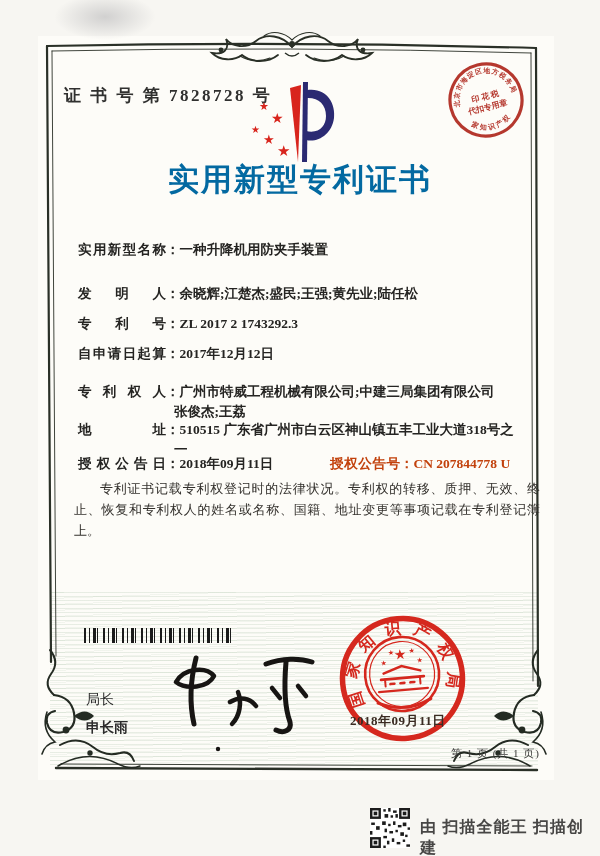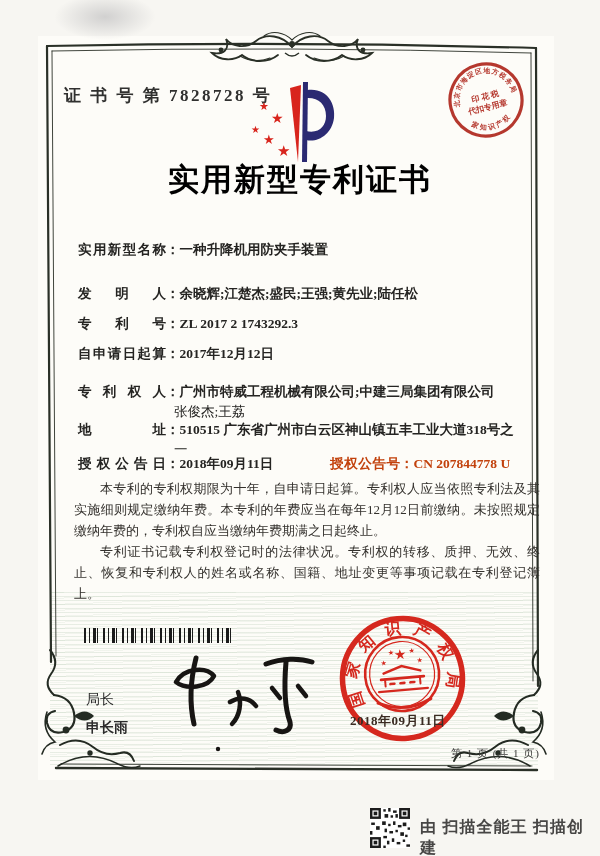--- a/index.html
+++ b/index.html
@@ -15,26 +15,26 @@
   .smudge{left:50px;top:0;width:110px;height:42px;
     background:radial-gradient(ellipse at 50% 40%,rgba(110,110,118,.28),rgba(110,110,118,0) 65%);}
   .guilloche{left:50px;top:592px;width:488px;height:174px;
     background:
       repeating-linear-gradient(180deg,rgba(125,162,125,.17) 0 1px,transparent 1px 4px),
       repeating-linear-gradient(178deg,rgba(140,175,140,.10) 0 1px,transparent 1px 6px);
   }
   
   .certno{left:64px;top:84px;font-size:17px;font-weight:bold;letter-spacing:2.5px;color:#30302f;}
   .title{left:140px;top:159px;width:320px;text-align:center;font-size:31px;font-weight:bold;
-    letter-spacing:2px;color:#000000;}
+    letter-spacing:2px;color:#0369a1;}
   
   .row{left:78px;font-size:13.5px;font-weight:600;white-space:nowrap;color:#252422;}
   .lab{display:inline-block;width:88px;text-align:justify;text-align-last:justify;vertical-align:top;}
   .val{margin-left:0;}
-  .cont{left:174px;font-size:13.5px;font-weight:400;color:#252422;}
+  .cont{left:174px;font-size:13.5px;font-weight:700;color:#252422;}
   .r1{top:241px}.r2{top:285px}.r3{top:315px}.r4{top:345px}
   .r5{top:383px}.r5b{top:403px}.r6{top:421px}.r6b{top:441px}.r7{top:455px}
   .r7r{left:330px;top:455px;font-size:13.5px;font-weight:600;white-space:nowrap;color:#c2410c;}
   .r7r .lab{width:70px;}
   
   .bodytxt{left:74px;top:478px;width:466px;font-size:13px;line-height:21px;color:#33302c;
     text-align:justify;}
   .bodytxt p{margin:0;text-indent:2em;}
   
   .barcode{left:84px;top:628px;width:152px;height:15px;
@@ -151,21 +151,20 @@
 </div>
 <div class="abs cont r6b">一</div>
 <div class="abs row r7">
   <span class="lab">授权公告日</span><span>：</span><span class="val">2018年09月11日</span>
 </div>
 <div class="abs r7r">
   <span class="lab">授权公告号</span><span>：</span><span class="val">CN 207844778 U</span>
 </div>
 
 <div class="abs bodytxt">
-  <p>本专利的专利权期限为十年，自申请日起算。专利权人应当依照专利法及其实施细则规定缴纳年费。本专利的年费应当在每年12月12日前缴纳。未按照规定缴纳年费的，专利权自应当缴纳年费期满之日起终止。</p>
   <p>专利证书记载专利权登记时的法律状况。专利权的转移、质押、无效、终止、恢复和专利权人的姓名或名称、国籍、地址变更等事项记载在专利登记簿上。</p>
 </div>
 
 <div class="abs barcode"></div>
 
 <div class="abs signer-title">局长</div>
 <div class="abs signer-name">申长雨</div>
 
 <svg class="abs" style="left:0;top:0" width="600" height="856" viewBox="0 0 600 856">
   <g stroke="#171513" fill="none" stroke-linecap="round" stroke-linejoin="round">

